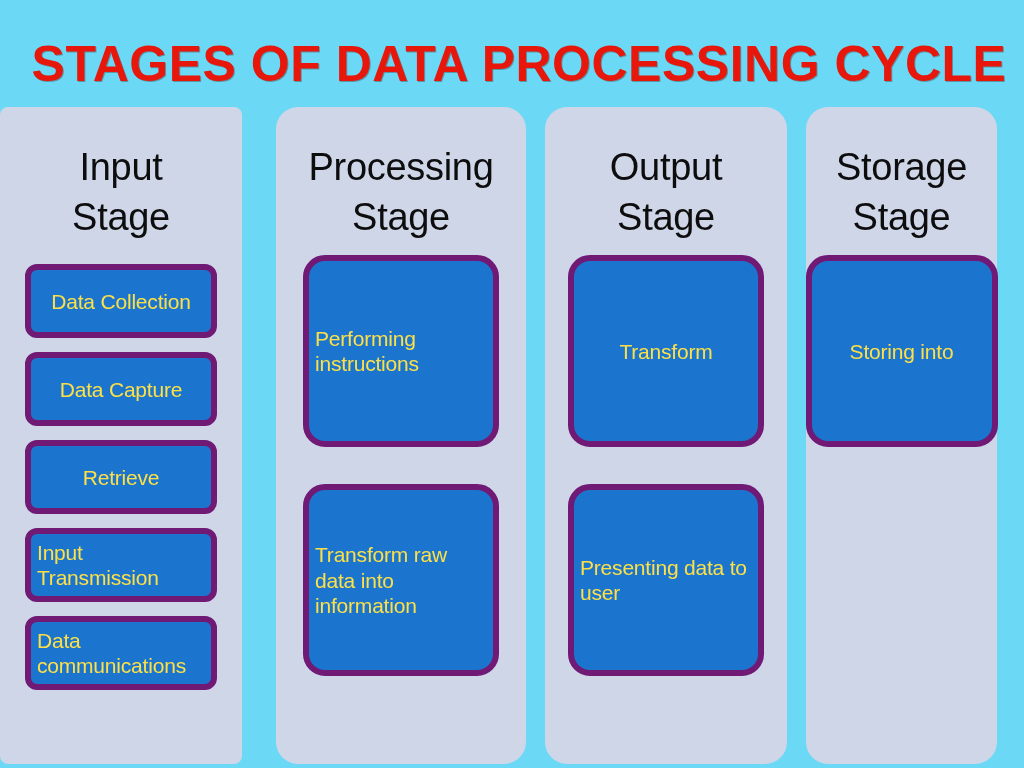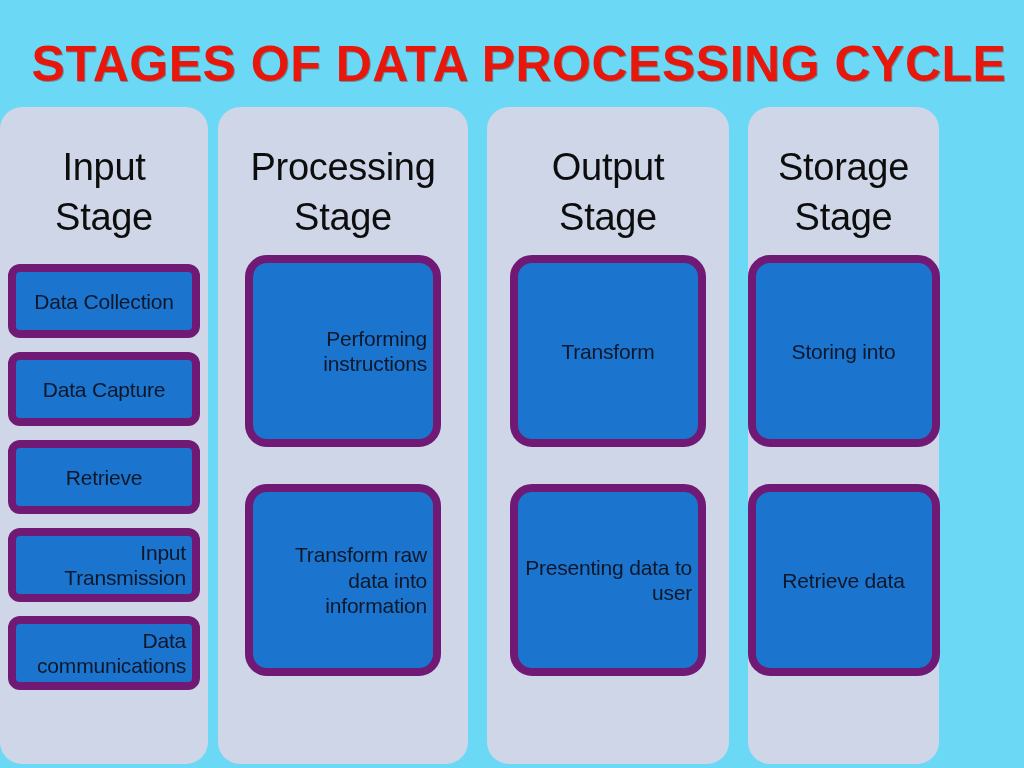--- a/index.html
+++ b/index.html
@@ -54,21 +54,21 @@
     background: #ced6e8;
     border-radius: 22px;
     display: flex;
     flex-direction: column;
     align-items: center;
     box-sizing: border-box;
     position: relative;
   }
 
   
-  .column.col-0 { width: 208px; margin-left: 0px;  margin-right: 10px; }
+  .column.col-0 { width: 242px; margin-left: 0px;  margin-right: 34px; border-radius: 8px; }
   .column.col-1 { width: 250px; margin-right: 19px; }
   .column.col-2 { width: 242px; margin-right: 19px; }
   .column.col-3 { width: 191px; margin-right: 8px;  }
 
   .col-header {
     margin-top: 35px;
     font-family: "Liberation Sans", sans-serif;
     font-size: 38px;
     font-weight: normal;
     color: #0d0d0d;
@@ -84,27 +84,27 @@
     width: 100%;
     display: flex;
     flex-direction: column;
     align-items: center;
     flex: 1 1 auto;
   }
 
   
   .card {
     background: #1b75ce;
-    border: 8px solid #701a75;
+    border: 6px solid #701a75;
     border-radius: 13px;
-    color: #0f172a;
+    color: #fde047;
     display: flex;
     align-items: center;
     justify-content: center;
-    text-align: right;
+    text-align: left;
     box-sizing: border-box;
     font-family: "Liberation Sans", sans-serif;
     letter-spacing: -0.2px;
     line-height: 1.22;
   }
 
   
   .column.col-0 .card {
     width: 192px;
     height: 74px;
@@ -201,20 +201,17 @@
 
     <div class="column col-3">
       <div class="col-header">
         <span class="hl">Storage</span>
         <span class="hl">Stage</span>
       </div>
       <div class="items">
         <div class="card">
             <span class="card-text">Storing into</span>
           </div>
-        <div class="card">
-            <span class="card-text">Retrieve data</span>
-          </div>
       </div>
     </div>
 
   </div>
 </div>
 
 </body></html>

